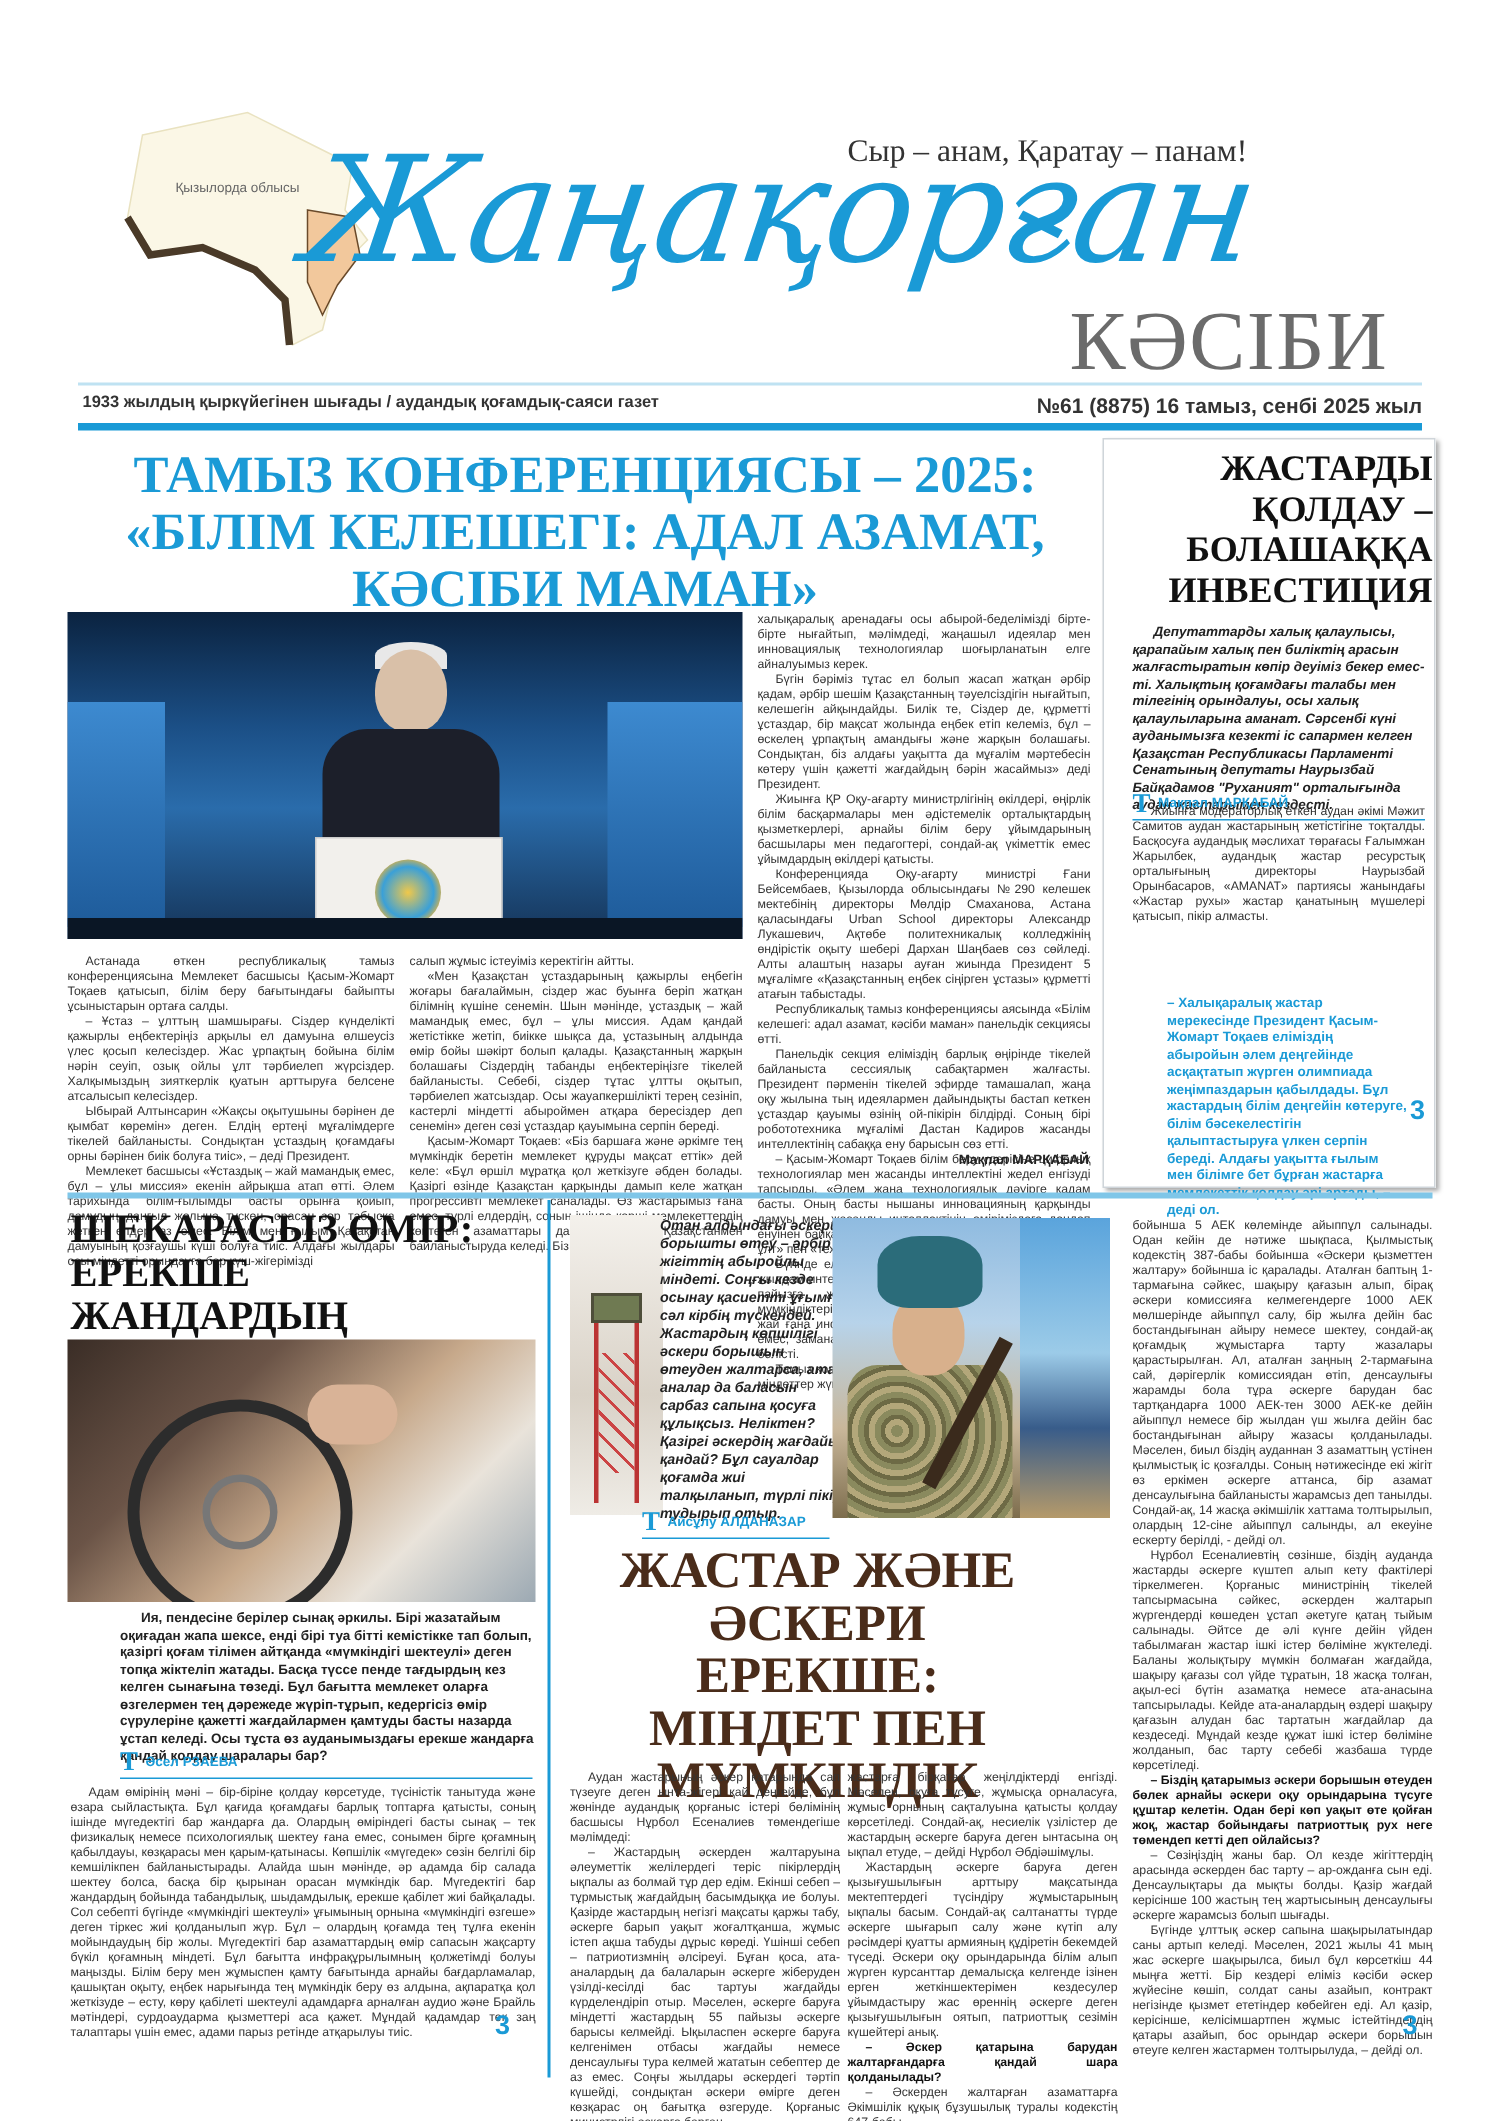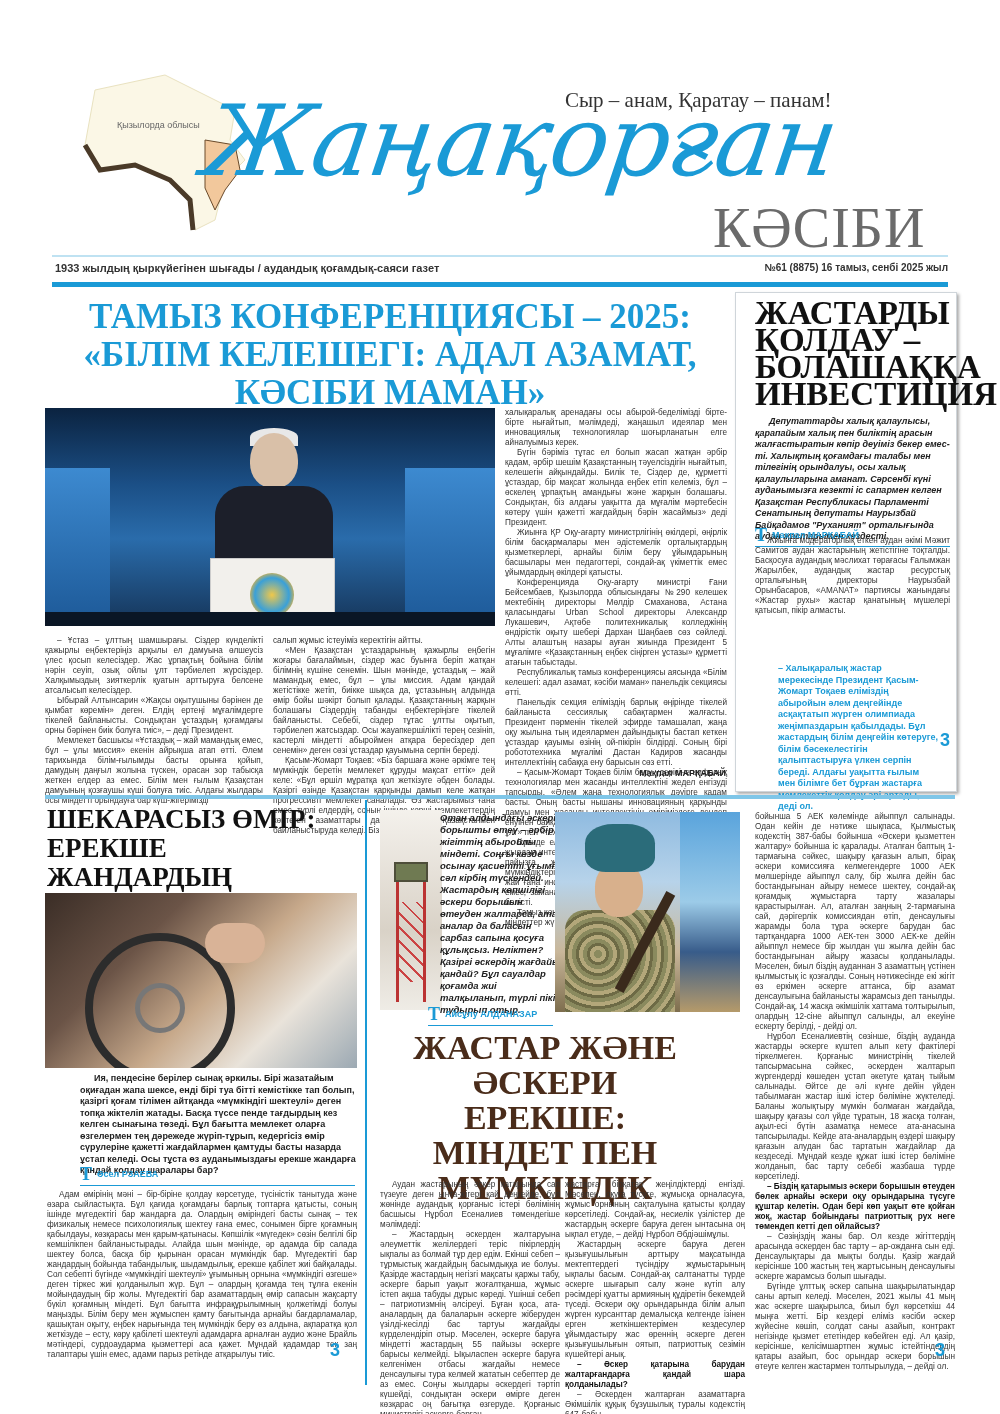--- a/index.html
+++ b/index.html
@@ -9,21 +9,21 @@
   .abs { position: absolute; }
 
   
   .map-shape { left: 75px; top: 70px; width: 180px; height: 165px; }
   .slogan { left: 565px; top: 88px; font-family: "Liberation Serif", serif; font-size: 21px; color: #333; }
   .title-script { left: 205px; top: 92px; font-family: "DejaVu Serif", serif; font-style: italic; font-size: 98px; color: #1a9ad6; letter-spacing: -2px; line-height: 1; transform: skewX(-8deg); }
   .title-tynysy { left: 713px; top: 200px; font-family: "Liberation Serif", serif; font-size: 56px; color: #6b6b6b; letter-spacing: 1px; line-height: 1; }
   .rule-thin { left: 52px; top: 255px; width: 896px; height: 2px; background: #bfe2f2; }
   .rule-thick { left: 52px; top: 282px; width: 896px; height: 5px; background: #1a9ad6; }
   .tagline { left: 55px; top: 262px; font-size: 11px; font-weight: bold; color: #333; }
-  .issue { right: 52px; top: 262px; font-size: 10px; font-weight: bold; color: #333; }
+  .issue { right: 52px; top: 262px; font-size: 14px; font-weight: bold; color: #333; }
 
   
   .main-headline { left: 45px; top: 298px; width: 690px; text-align: center; font-family: "Liberation Serif", serif; font-weight: bold; color: #1a9ad6; font-size: 35px; line-height: 38px; }
 
   
   .photo-main { left: 45px; top: 408px; width: 450px; height: 218px; background: linear-gradient(180deg,#0b2340 0%,#1b4f86 35%,#2a6cab 60%,#153458 100%); overflow: hidden; }
   .photo-main .screen-l { position:absolute; left:0; top:60px; width:65px; height:150px; background:linear-gradient(180deg,#3d8ad0,#1e5b9a); }
   .photo-main .screen-r { position:absolute; right:0; top:60px; width:90px; height:150px; background:linear-gradient(180deg,#3d8ad0,#1e5b9a); }
   .photo-main .person-head { position:absolute; left:205px; top:25px; width:48px; height:55px; border-radius:50% 50% 45% 45%; background:#d9c0a8; }
   .photo-main .person-hair { position:absolute; left:205px; top:20px; width:48px; height:18px; border-radius:50% 50% 0 0; background:#e8e8e8; }
@@ -34,21 +34,21 @@
 
   .body-text { font-size: 8.2px; line-height: 10px; color: #333; text-align: justify; }
   .body-text p { text-indent: 12px; }
   .col-a { left: 45px; top: 636px; width: 218px; }
   .col-b { left: 273px; top: 636px; width: 222px; }
   .col-c { left: 505px; top: 408px; width: 222px; }
   .byline-right { left: 560px; top: 768px; width: 166px; text-align: right; font-size: 9px; font-weight: bold; color: #222; }
 
   
   .sidebar-box { left: 735px; top: 292px; width: 222px; height: 500px; border: 1px solid #cfd5da; box-shadow: 2px 2px 3px #aaa; }
-  .sidebar-title { left: 755px; top: 300px; width: 200px; font-family: "Liberation Serif", serif; font-weight: bold; font-size: 33px; line-height: 27px; color: #111; }
+  .sidebar-title { left: 755px; top: 300px; width: 200px; font-family: "Liberation Serif", serif; font-weight: bold; font-size: 24px; line-height: 27px; color: #111; text-align: right; }
   .sidebar-lead { left: 755px; top: 416px; width: 195px; font-size: 9px; line-height: 11.5px; font-weight: bold; color: #222; font-style: italic; }
   .sidebar-lead p { text-indent: 14px; }
   .author-row { display: flex; align-items: center; gap: 5px; border-bottom: 1px solid #1a9ad6; padding-bottom: 2px; }
   .t-logo { font-family: "Liberation Serif", serif; font-weight: bold; font-size: 18px; color: #1a9ad6; line-height: 1; }
   .author-name { font-size: 9px; font-weight: bold; color: #1a9ad6; }
   .sidebar-author { left: 755px; top: 526px; width: 195px; }
   .sidebar-body { left: 755px; top: 536px; width: 195px; }
   .sidebar-quote { left: 778px; top: 663px; width: 160px; font-size: 9px; line-height: 11.5px; font-weight: bold; color: #1a9ad6; }
   .page-num { font-family: "Liberation Sans", sans-serif; font-weight: bold; color: #1a9ad6; font-size: 18px; }
   .page-num-side { left: 940px; top: 730px; }
@@ -113,20 +113,21 @@
     <div class="screen-r"></div>
   <div class="person-hair"></div>
     <div class="person-head"></div>
     <div class="person-body"></div>
   <div class="podium"></div>
     <div class="emblem"></div>
   <div class="floor"></div>
 </div>
 
 <div class="abs body-text col-a">
+  <p>Астанада өткен республикалық тамыз конференциясына Мемлекет басшысы Қасым-Жомарт Тоқаев қатысып, білім беру бағытындағы байыпты ұсыныстарын ортаға салды.</p>
   <p>– Ұстаз – ұлттың шамшырағы. Сіздер күнделікті қажырлы еңбектеріңіз арқылы ел дамуына өлшеусіз үлес қосып келесіздер. Жас ұрпақтың бойына білім нәрін сеуіп, озық ойлы ұлт тәрбиелеп жүрсіздер. Халқымыздың зияткерлік қуатын арттыруға белсене атсалысып келесіздер.</p>
   <p>Ыбырай Алтынсарин «Жақсы оқытушыны бәрінен де қымбат көремін» деген. Елдің ертеңі мұғалімдерге тікелей байланысты. Сондықтан ұстаздың қоғамдағы орны бәрінен биік болуға тиіс», – деді Президент.</p>
   <p>Мемлекет басшысы «Ұстаздық – жай мамандық емес, бұл – ұлы миссия» екенін айрықша атап өтті. Әлем тарихында білім-ғылымды басты орынға қойып, дамудың даңғыл жолына түскен, орасан зор табысқа жеткен елдер аз емес. Білім мен ғылым Қазақстан дамуының қозғаушы күші болуға тиіс. Алдағы жылдары осы міндетті орындауға бар күш-жігерімізді</p>
 </div>
 <div class="abs body-text col-b">
   <p style="text-indent:0">салып жұмыс істеуіміз керектігін айтты.</p>
   <p>«Мен Қазақстан ұстаздарының қажырлы еңбегін жоғары бағалаймын, сіздер жас буынға беріп жатқан білімнің күшіне сенемін. Шын мәнінде, ұстаздық – жай мамандық емес, бұл – ұлы миссия. Адам қандай жетістікке жетіп, биікке шықса да, ұстазының алдында өмір бойы шәкірт болып қалады. Қазақстанның жарқын болашағы Сіздердің табанды еңбектеріңізге тікелей байланысты. Себебі, сіздер тұтас ұлтты оқытып, тәрбиелеп жатсыздар. Осы жауапкершілікті терең сезініп, кастерлі міндетті абыроймен атқара бересіздер деп сенемін» деген сөзі ұстаздар қауымына серпін береді.</p>
   <p>Қасым-Жомарт Тоқаев: «Біз баршаға және әркімге тең мүмкіндік беретін мемлекет құруды мақсат еттік» дей келе: «Бұл өршіл мұратқа қол жеткізуге әбден болады. Қазіргі өзінде Қазақстан қарқынды дамып келе жатқан прогрессивті мемлекет саналады. Өз жастарымыз ғана емес, түрлі елдердің, соның ішінде көрші мемлекеттердің көптеген азаматтары да болашағын Қазақстанмен байланыстыруда келеді. Біз</p>
 </div>
 <div class="abs body-text col-c">

